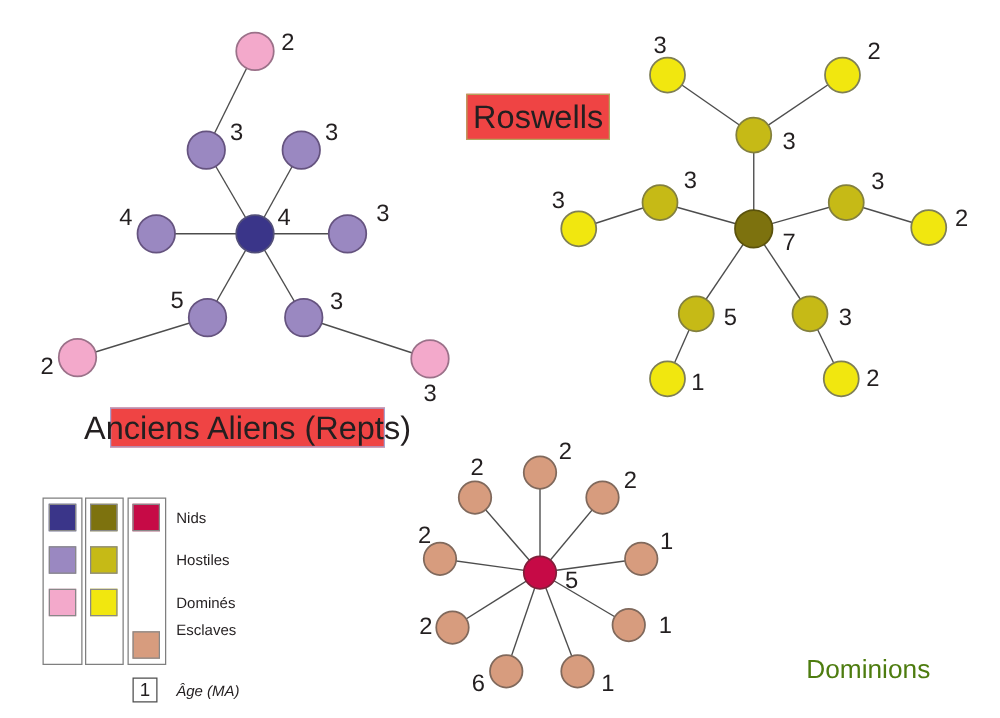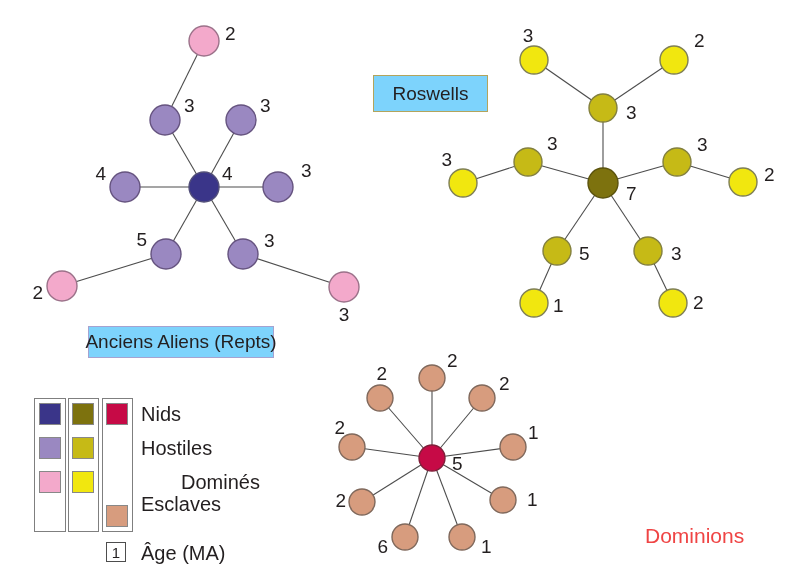--- a/index.html
+++ b/index.html
@@ -3,26 +3,26 @@
 <meta charset="utf-8">
 <style>
   html,body{margin:0;padding:0;background:#ffffff;}
   .figure{
     position:relative;width:800px;height:574px;background:#ffffff;overflow:hidden;
     font-family:"Liberation Sans",sans-serif;color:#231f20;
   }
   #diagram{position:absolute;left:0;top:0;}
   .titlebox{
     position:absolute;display:flex;align-items:center;justify-content:center;
-    background:#7dd3fc;border:1px solid #999;font-size:19px;color:#231f20;
+    background:#ef4444;border:1px solid #999;font-size:26px;color:#231f20;
     box-sizing:border-box;white-space:nowrap;
   }
   .legend-col{position:absolute;border:1px solid #7f7f7f;background:#ffffff;box-sizing:border-box;}
   .swatch{position:absolute;width:22px;height:22px;box-sizing:border-box;border:1px solid #888888;}
-  .legend-label{position:absolute;font-size:20px;color:#231f20;white-space:nowrap;transform:translateY(-50%);}
+  .legend-label{position:absolute;font-size:12px;color:#231f20;white-space:nowrap;transform:translateY(-50%);}
   .age-box{
     position:absolute;border:1px solid #4d4d4d;background:#fff;box-sizing:border-box;
     display:flex;align-items:center;justify-content:center;font-size:15px;color:#231f20;
   }
   #dominions{position:absolute;font-size:21px;white-space:nowrap;}
 </style>
 </head>
 <body>
 
 <div class="figure">
@@ -115,43 +115,43 @@
       <circle cx="362" cy="502" r="13" fill="#d79c7e" stroke="#80695c" stroke-width="1.4"></circle>
       <text x="346" y="507" text-anchor="end" fill="#231f20" font-family="&quot;Liberation Sans&quot;, sans-serif" font-size="19">2</text>
       <circle cx="503" cy="500" r="13" fill="#d79c7e" stroke="#80695c" stroke-width="1.4"></circle>
       <text x="527" y="506" text-anchor="start" fill="#231f20" font-family="&quot;Liberation Sans&quot;, sans-serif" font-size="19">1</text>
       <circle cx="405" cy="537" r="13" fill="#d79c7e" stroke="#80695c" stroke-width="1.4"></circle>
       <text x="388" y="553" text-anchor="end" fill="#231f20" font-family="&quot;Liberation Sans&quot;, sans-serif" font-size="19">6</text>
       <circle cx="462" cy="537" r="13" fill="#d79c7e" stroke="#80695c" stroke-width="1.4"></circle>
       <text x="481" y="553" text-anchor="start" fill="#231f20" font-family="&quot;Liberation Sans&quot;, sans-serif" font-size="19">1</text>
     </svg>
 
-  <div class="titlebox" id="titlebox-0" style="left: 88px; top: 326px; width: 186px; height: 32px; border-color: rgb(166, 162, 208);">
+  <div class="titlebox" id="titlebox-0" style="left: 88px; top: 326px; width: 220px; height: 32px; border-color: rgb(166, 162, 208);">
     <span>Anciens Aliens (Repts)</span>
   </div>
   <div class="titlebox" id="titlebox-1" style="left: 373px; top: 75px; width: 115px; height: 37px; border-color: rgb(179, 164, 92);">
     <span>Roswells</span>
   </div>
 
   <div id="legend">
     <span class="legend-label" id="legend-row-0" style="left: 141px; top: 414px;">Nids</span>
     <span class="legend-label" id="legend-row-1" style="left: 141px; top: 448px;">Hostiles</span>
-    <span class="legend-label" id="legend-row-2" style="left: 141px; top: 482px; margin-left: 40px;">Dominés</span>
+    <span class="legend-label" id="legend-row-2" style="left: 141px; top: 482px;">Dominés</span>
     <span class="legend-label" id="legend-row-3" style="left: 141px; top: 504px;">Esclaves</span>
     <div class="age-box" id="age-box" style="left: 106px; top: 542px; width: 20px; height: 20px;">
       <span>1</span>
     </div>
-    <span class="legend-label" id="age-label" style="left: 141px; top: 553px;">Âge (MA)</span>
+    <span class="legend-label" id="age-label" style="left: 141px; top: 553px; font-style: italic;">Âge (MA)</span>
   <div class="legend-col" style="left: 34px; top: 398px; width: 32px; height: 134px;"></div>
       <div class="legend-col" style="left: 68px; top: 398px; width: 31px; height: 134px;"></div>
       <div class="legend-col" style="left: 102px; top: 398px; width: 31px; height: 134px;"></div>
       <div class="swatch" style="left: 39px; top: 403px; background: rgb(58, 53, 137);"></div>
       <div class="swatch" style="left: 72px; top: 403px; background: rgb(125, 114, 14);"></div>
       <div class="swatch" style="left: 106px; top: 403px; background: rgb(198, 10, 70);"></div>
       <div class="swatch" style="left: 39px; top: 437px; background: rgb(154, 136, 193);"></div>
       <div class="swatch" style="left: 72px; top: 437px; background: rgb(198, 186, 22);"></div>
       <div class="swatch" style="left: 39px; top: 471px; background: rgb(243, 169, 203);"></div>
       <div class="swatch" style="left: 72px; top: 471px; background: rgb(241, 231, 15);"></div>
       <div class="swatch" style="left: 106px; top: 505px; background: rgb(215, 156, 126);"></div>
     </div>
 
-  <div id="dominions" style="left: 645px; top: 524px; color: #ef4444;">Dominions</div>
+  <div id="dominions" style="left: 645px; top: 524px; color: #4d7c0f;">Dominions</div>
 </div>
 
 </body></html>

